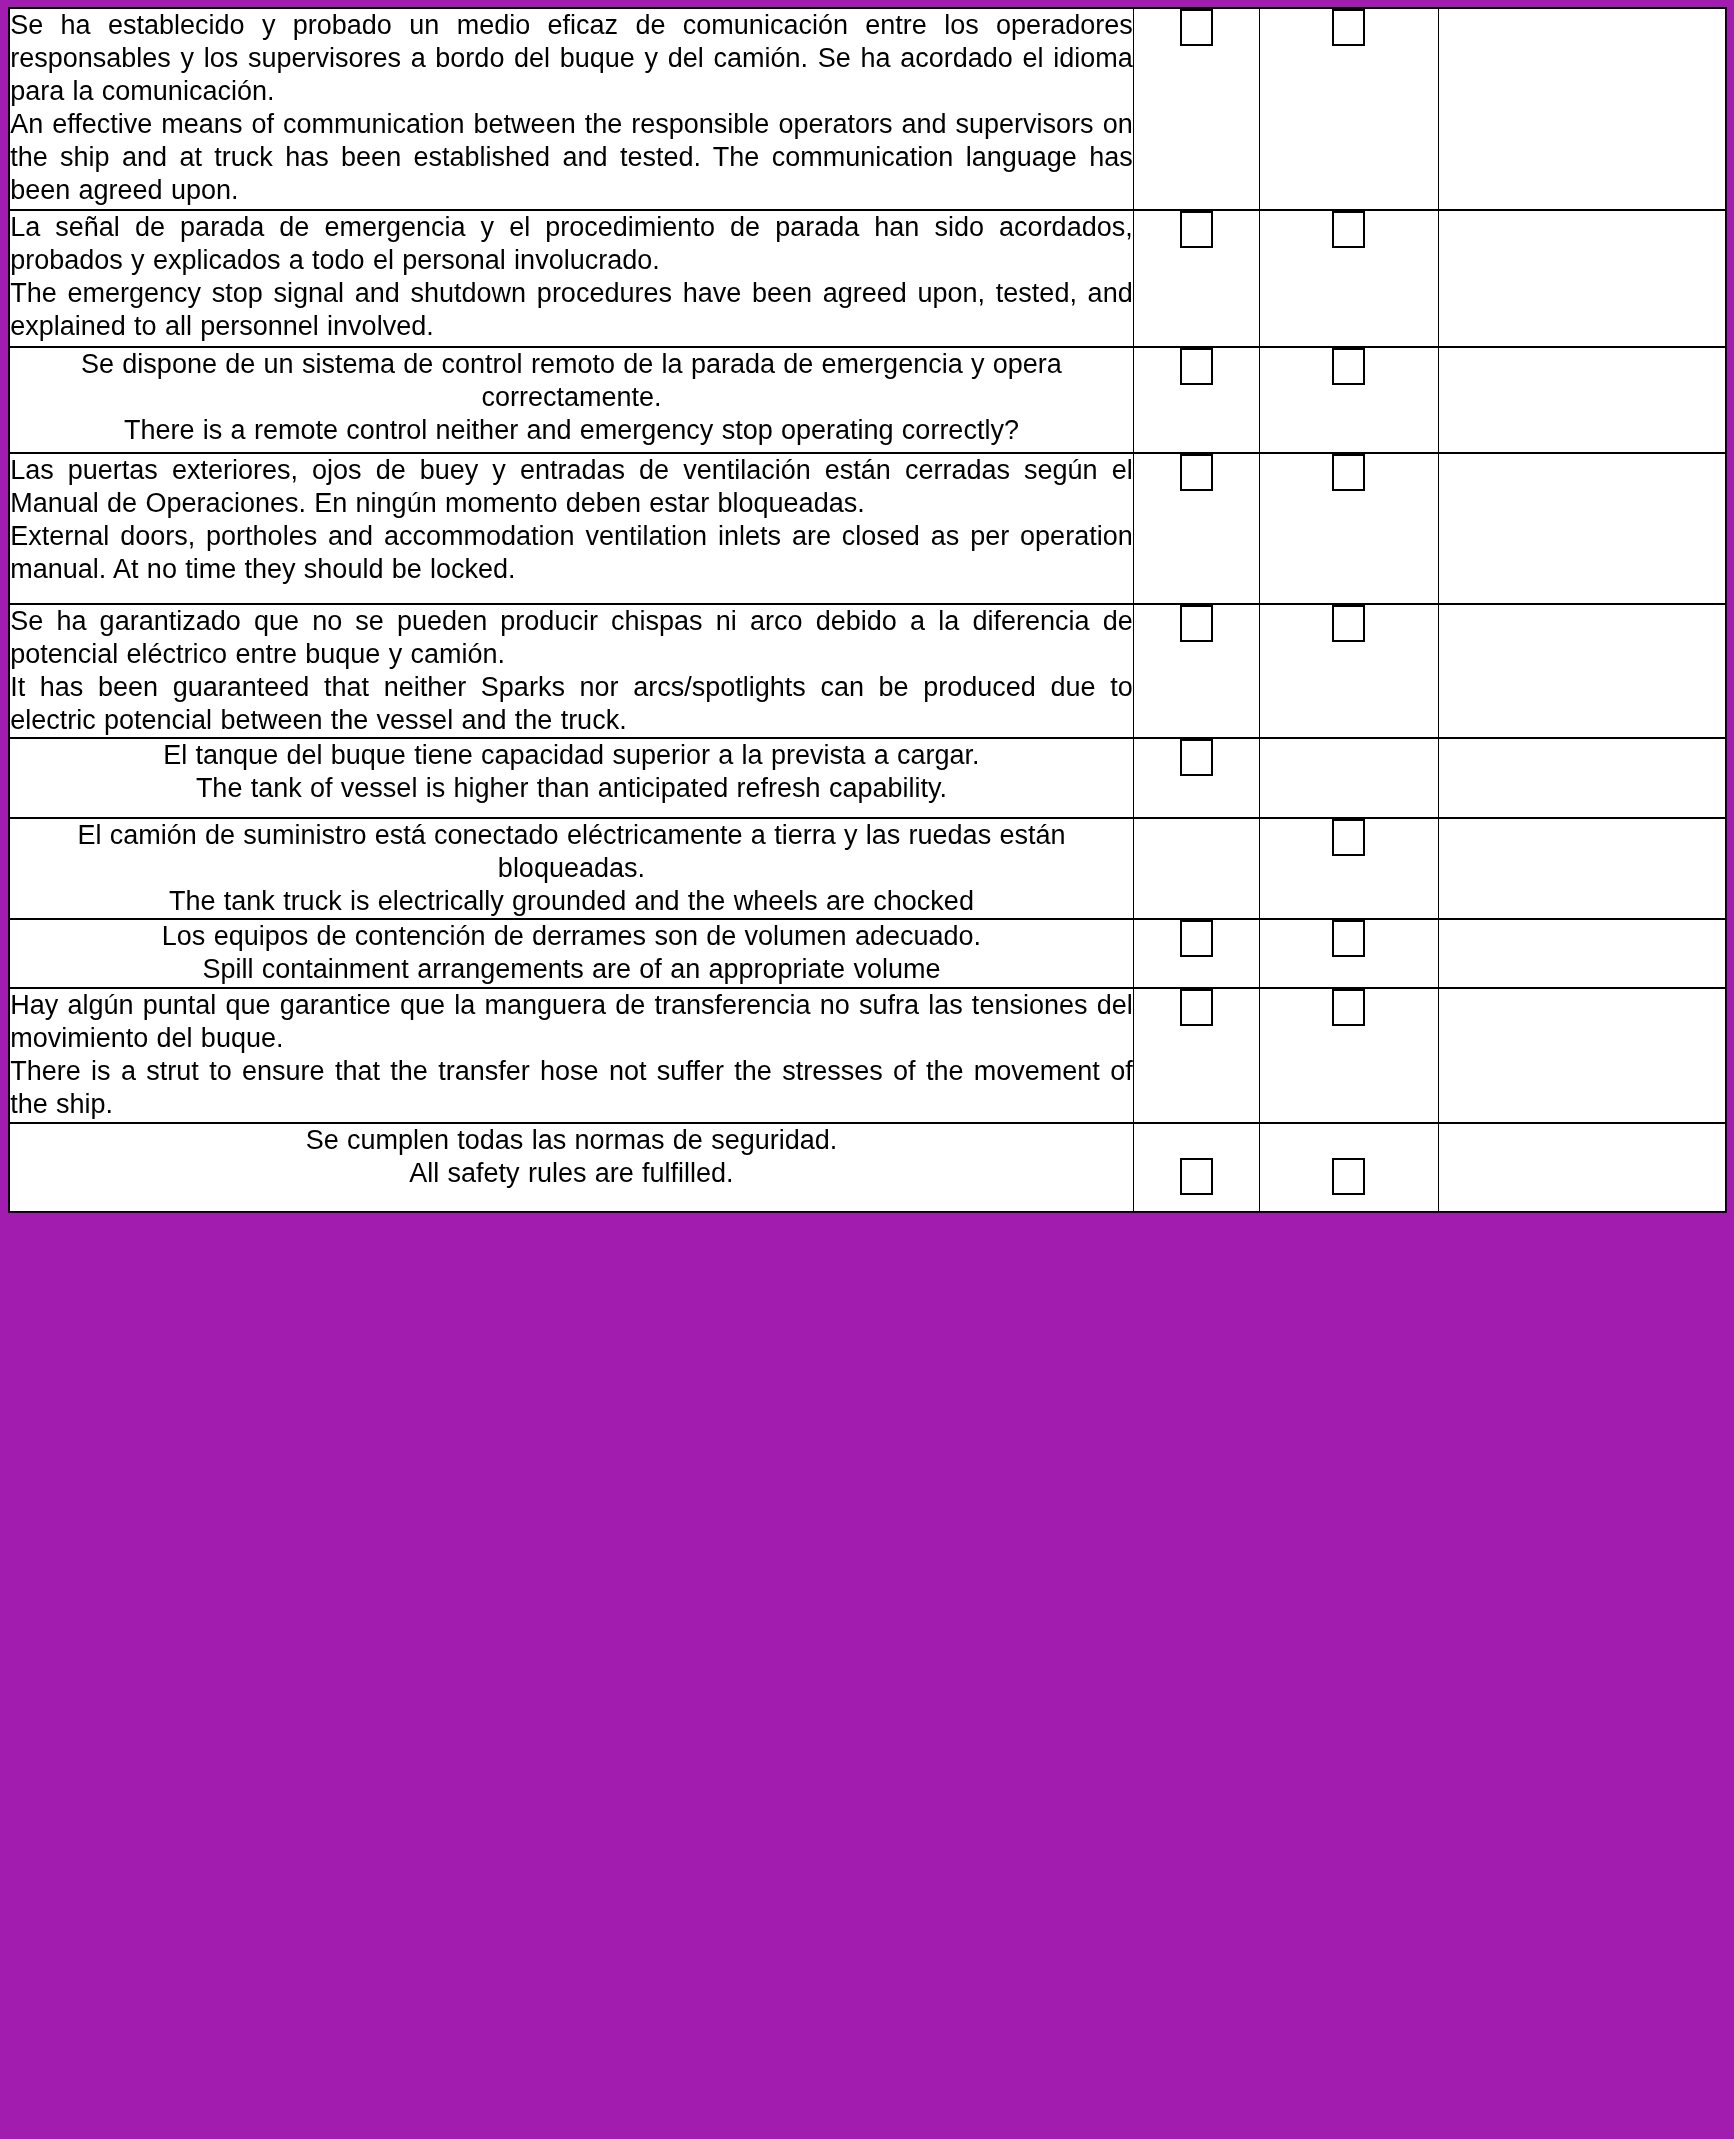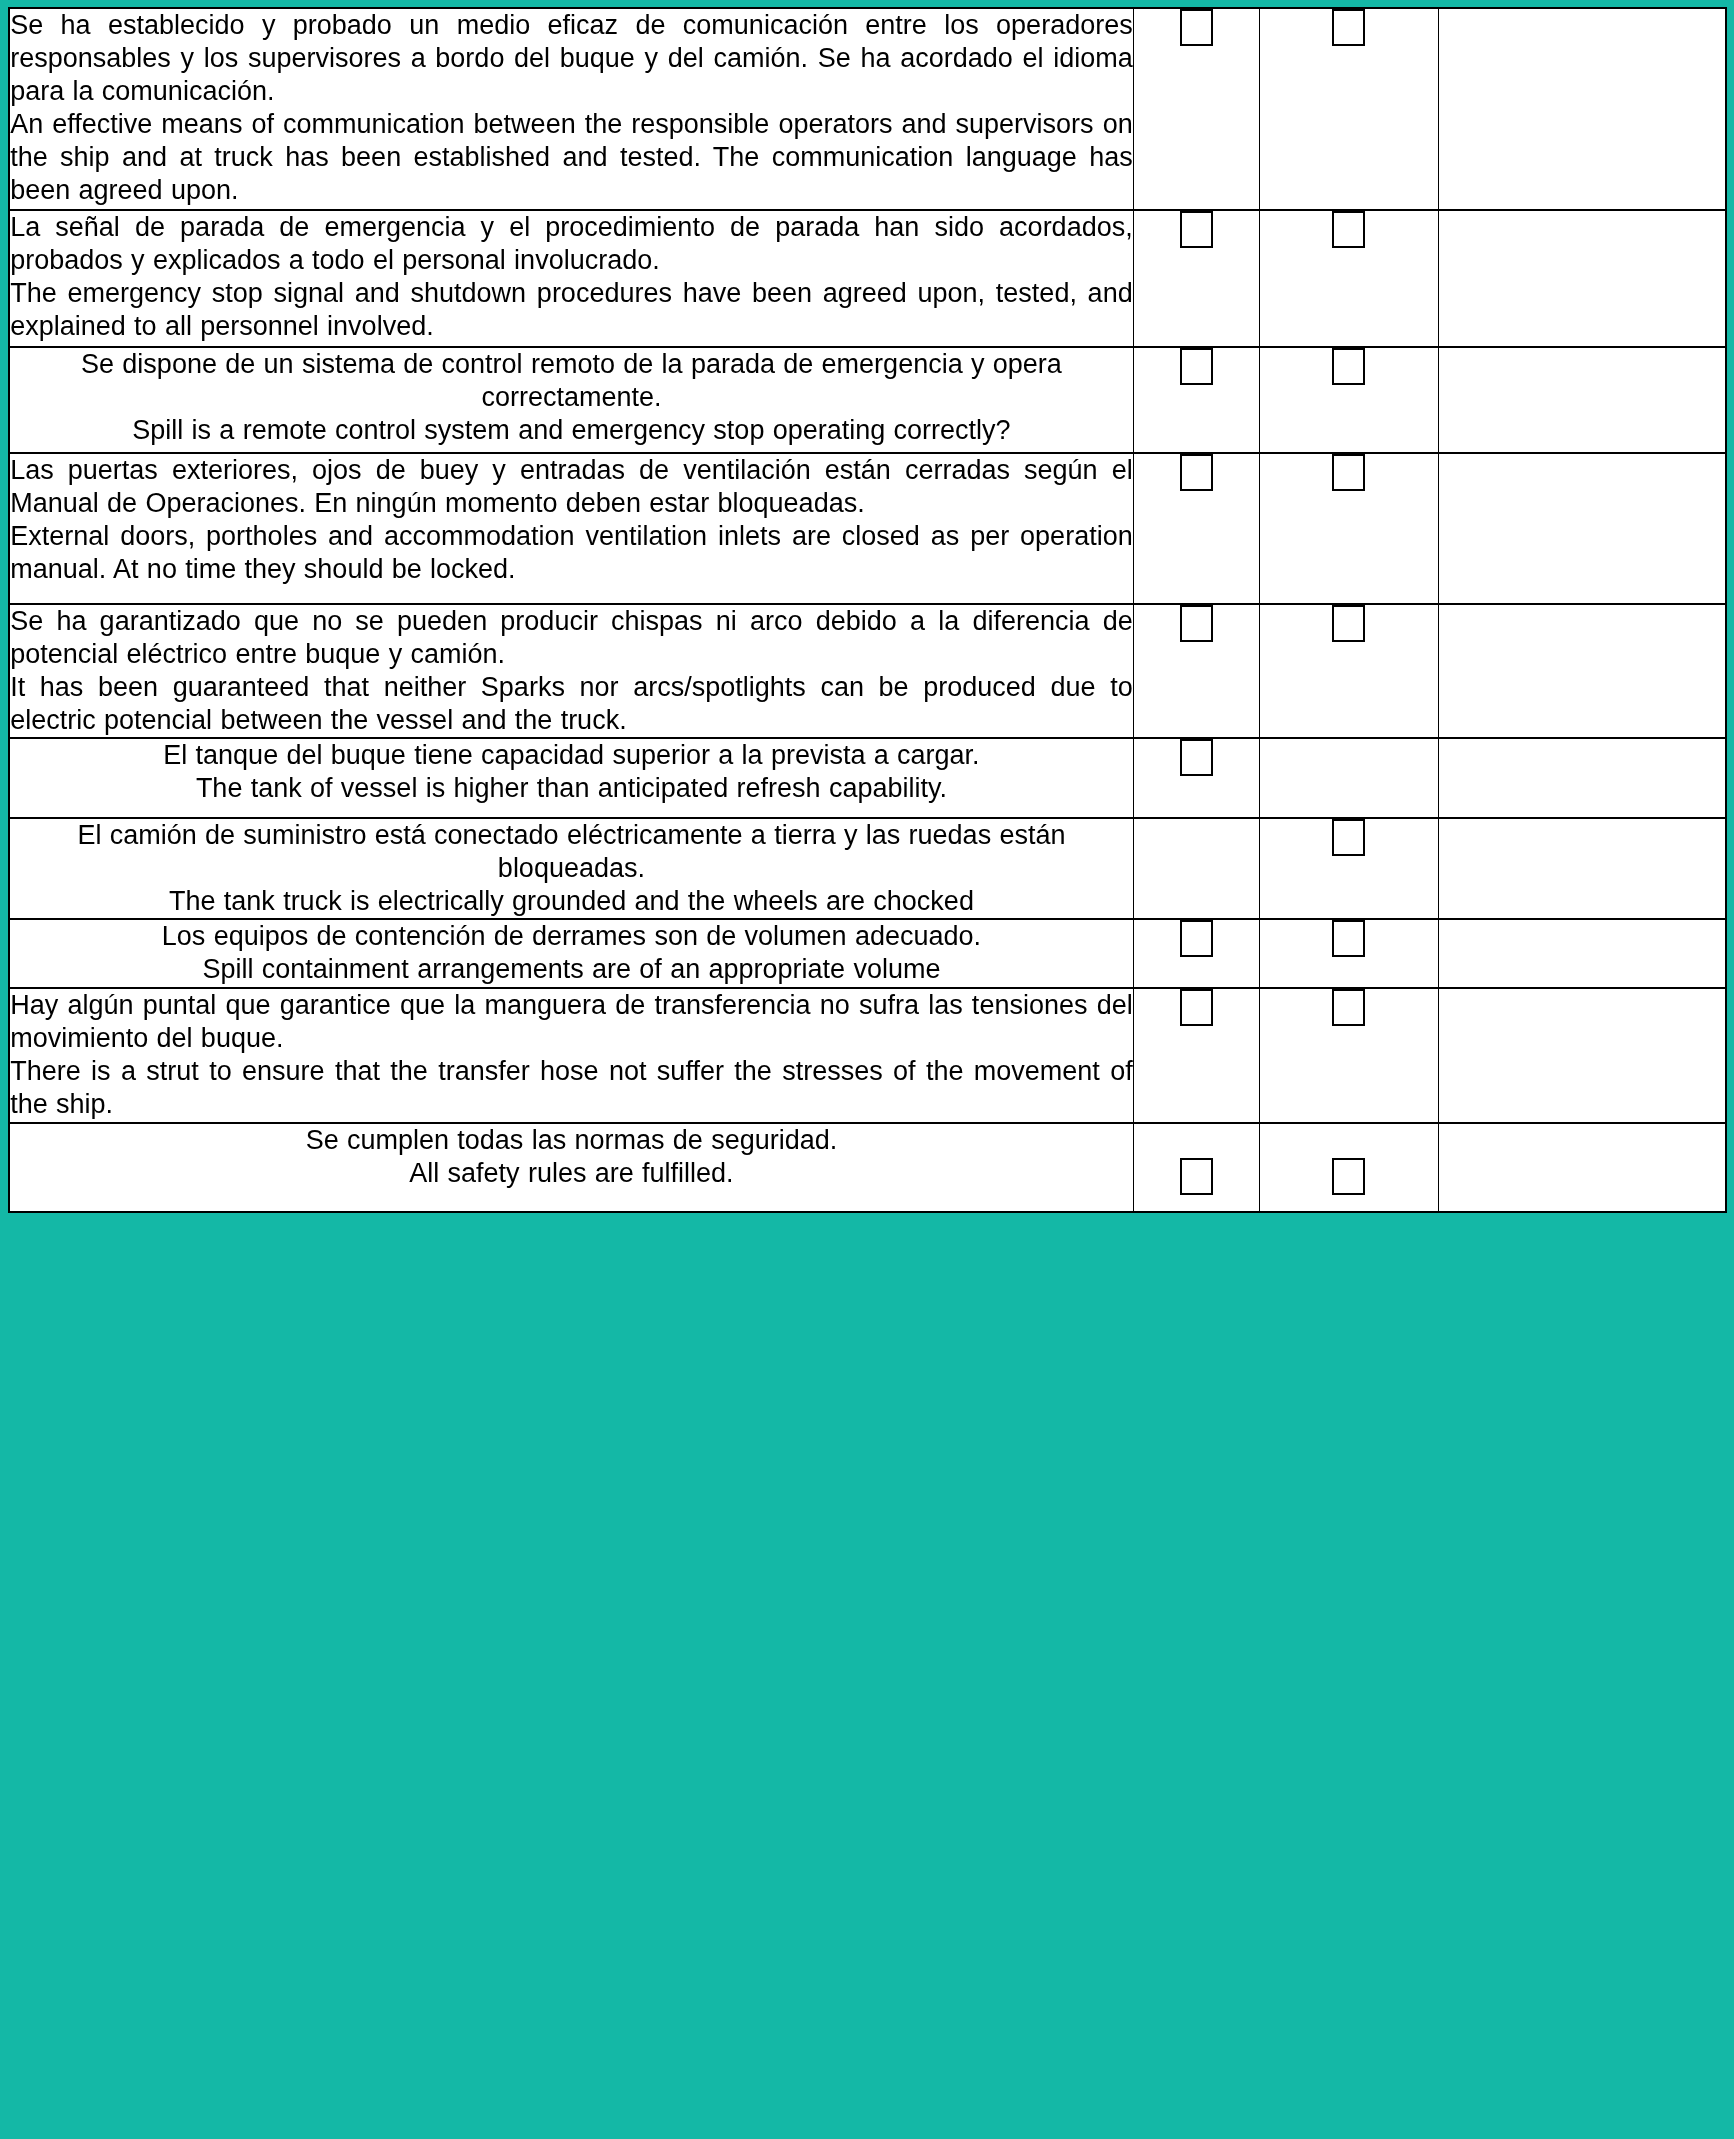--- a/index.html
+++ b/index.html
@@ -4,21 +4,21 @@
 <style>
   html, body {
     margin: 0;
     padding: 0;
     background: #ffffff;
   }
   .page {
     position: relative;
     width: 1734px;
     height: 2140px;
-    background: #14b8a6;
+    background: #a21caf;
     overflow: hidden;
     font-family: "Liberation Sans", "DejaVu Sans", sans-serif;
     color: #000000;
   }
   table.checklist {
     position: absolute;
     left: 8.2px;
     top: 6.5px;
     width: 1718px;
     border-collapse: collapse;
@@ -95,21 +95,21 @@
           <p>The emergency stop signal and shutdown procedures have been agreed upon, tested, and explained to all personnel involved.</p>
         </td>
         <td class="cb"><span class="checkbox"></span></td>
         <td class="cb"><span class="checkbox"></span></td>
         <td class="remarks"></td>
       </tr>
 
       <tr style="height:106px">
         <td class="desc">
           <p>Se dispone de un sistema de control remoto de la parada de emergencia y opera correctamente.</p>
-          <p>Spill is a remote control system and emergency stop operating correctly?</p>
+          <p>There is a remote control neither and emergency stop operating correctly?</p>
         </td>
         <td class="cb"><span class="checkbox"></span></td>
         <td class="cb"><span class="checkbox"></span></td>
         <td class="remarks"></td>
       </tr>
 
       <tr class="jst" style="height:151px">
         <td class="desc">
           <p>Las puertas exteriores, ojos de buey y entradas de ventilación están cerradas según el Manual de Operaciones. En ningún momento deben estar bloqueadas.</p>
           <p>External doors, portholes and accommodation ventilation inlets are closed as per operation manual. At no time they should be locked.</p>

